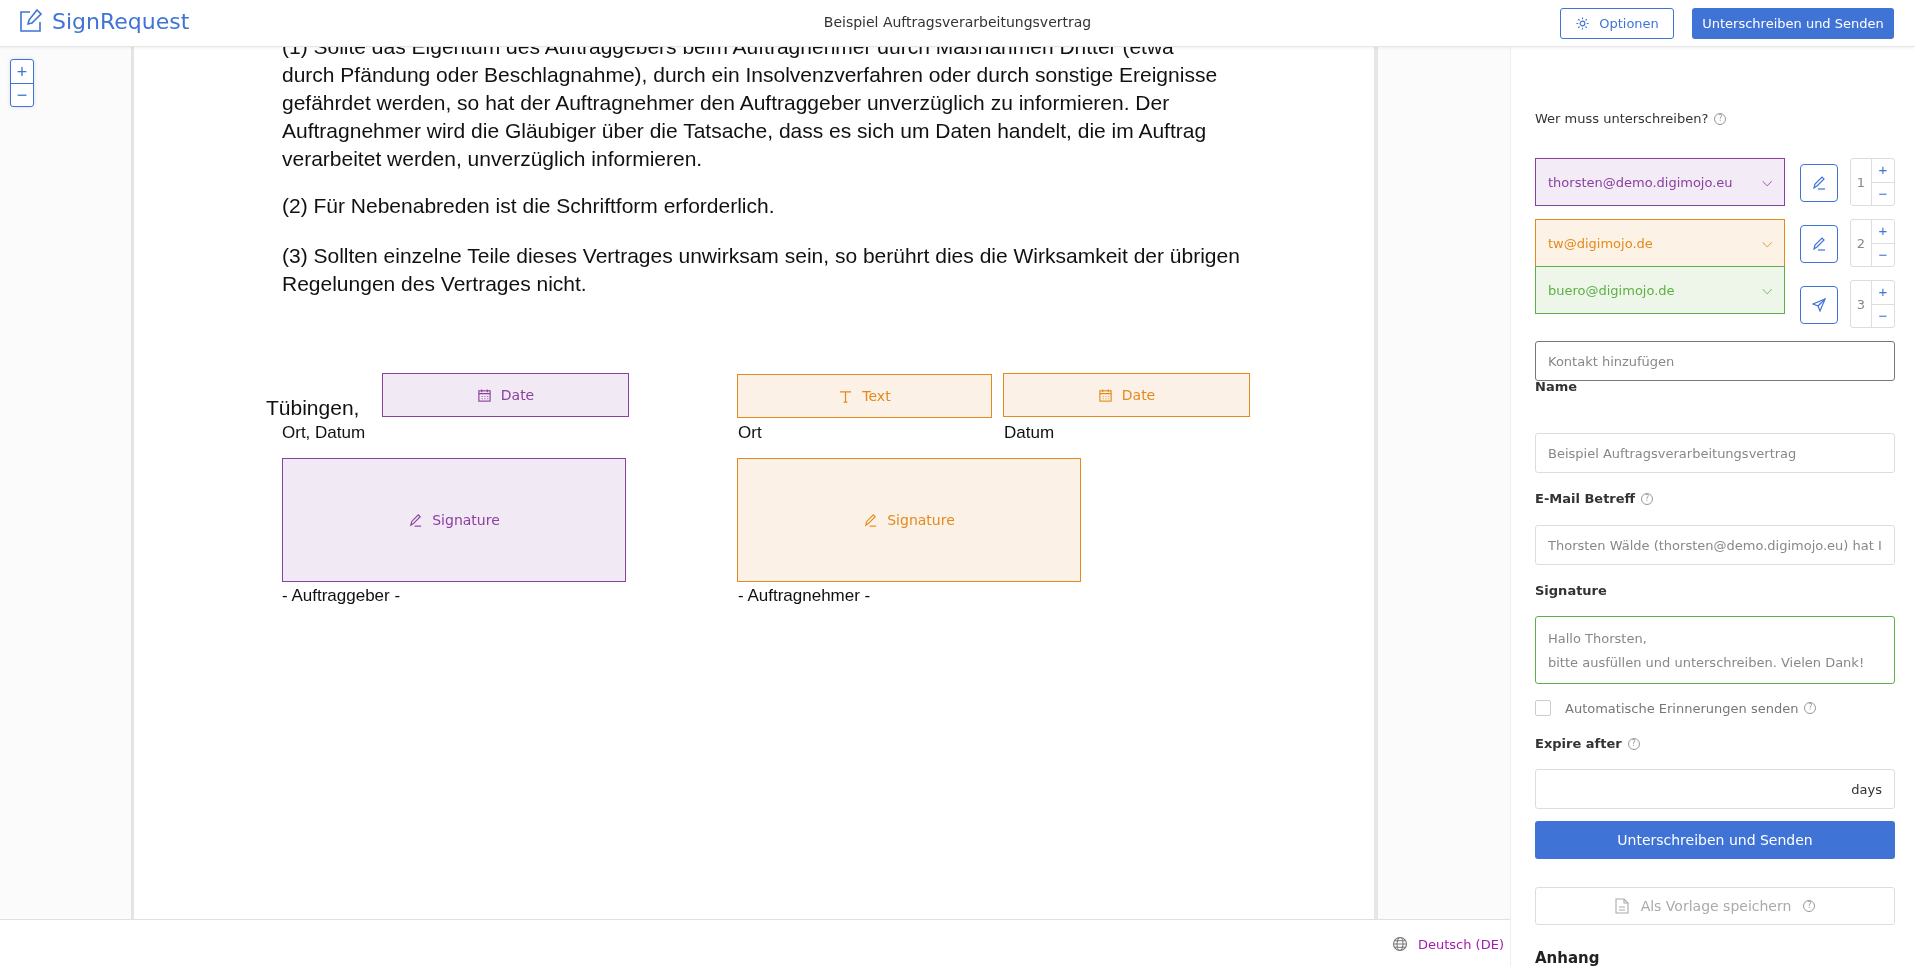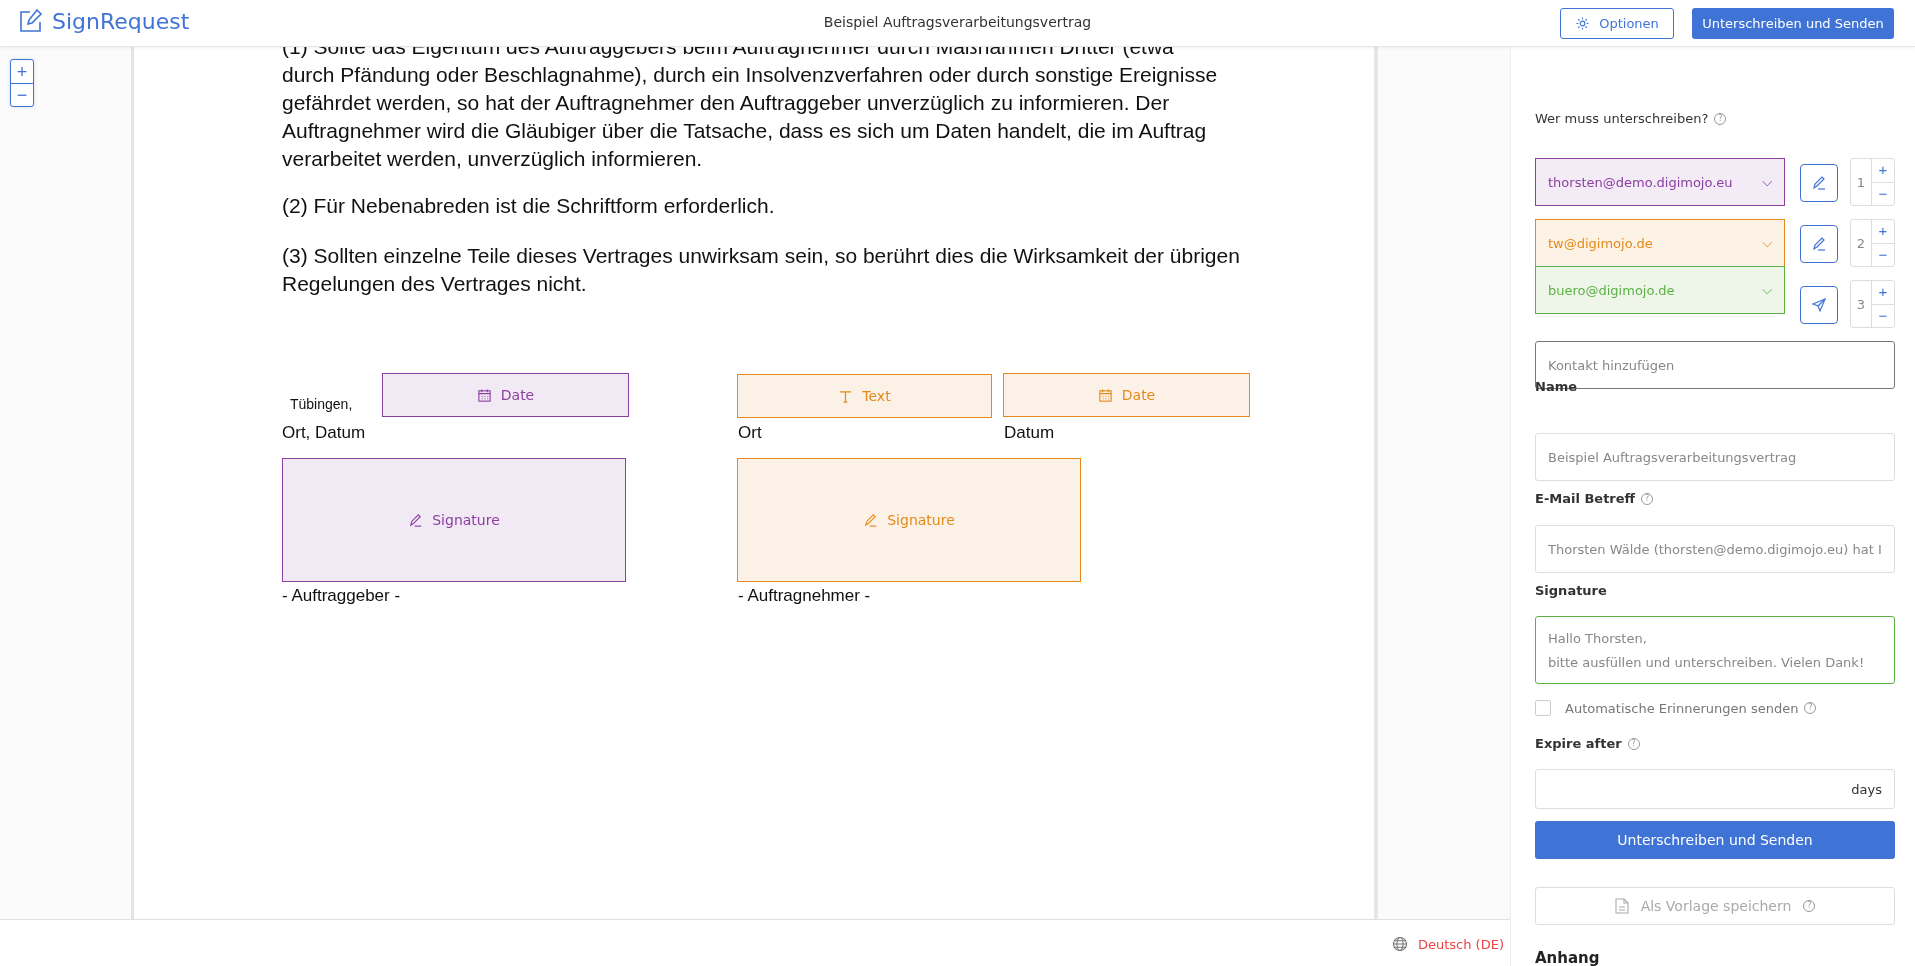--- a/index.html
+++ b/index.html
@@ -20,42 +20,42 @@
   .page-shadow-r { position: absolute; left: 1374px; top: 0; width: 4px; height: 872px; background: #e6e6e6; }
   .para { position: absolute; left: 282px; font-family: "Liberation Sans", sans-serif; font-size: 21px; line-height: 28px; color: #111; width: 980px; }
   .clip-top { position: absolute; left: 282px; top: -14px; font-family: "Liberation Sans", sans-serif; font-size: 21px; line-height: 28px; color: #111; width: 980px; }
   .doc-label { position: absolute; font-family: "Liberation Sans", sans-serif; color: #111; font-size: 17px; }
   .field { position: absolute; display: flex; align-items: center; justify-content: center; gap: 9px; font-size: 14px; }
   .f-purple { background: #f1e9f3; border: 1px solid #8b3fa0; color: #8b3fa0; }
   .f-orange { background: #fbf1e6; border: 1px solid #e48a1b; color: #e48a1b; }
   .field svg { width: 15px; height: 15px; }
 
   .footer-bar { position: absolute; left: 0; top: 919px; width: 1510px; height: 47px; background: #fff; border-top: 1px solid #e0e0e0; }
-  .lang { position: absolute; right: 6px; top: 16px; font-size: 13px; color: #ef4444; display: flex; align-items: center; gap: 10px; }
+  .lang { position: absolute; right: 6px; top: 16px; font-size: 13px; color: #a21caf; display: flex; align-items: center; gap: 10px; }
 
   .panel { position: absolute; left: 1510px; top: 47px; width: 405px; height: 919px; background: #fff; border-left: 1px solid #eee; }
   .p-label { position: absolute; left: 24px; font-size: 13px; color: #333; font-weight: bold; display: flex; align-items: center; gap: 6px; }
   .p-label.norm { font-weight: normal; }
   .help { display: inline-block; width: 12px; height: 12px; border: 1px solid #999; border-radius: 50%; font-size: 8px; line-height: 10px; text-align: center; color: #999; font-weight: normal; }
   .seg { position: absolute; left: 24px; top: 48px; width: 360px; height: 38px; display: flex; border: 1px solid #3f73d6; border-radius: 3px; overflow: hidden; }
   .seg button { border: none; background: #fff; color: #3f73d6; font-size: 13px; font-family: "DejaVu Sans", sans-serif; }
   .seg button + button { border-left: 1px solid #3f73d6; }
   .seg .active { background: #3f73d6; color: #fff; }
   .signer { position: absolute; left: 24px; width: 250px; height: 48px; padding: 0 12px; display: flex; align-items: center; justify-content: space-between; font-size: 13px; }
   .s-p { background: #f3ebf5; border: 1px solid #8b3fa0; color: #8b3fa0; }
   .s-o { background: #fcf2e6; border: 1px solid #e48a1b; color: #e48a1b; }
   .s-g { background: #eef6ea; border: 1px solid #5db046; color: #5db046; }
   .role-btn { position: absolute; left: 289px; width: 38px; height: 38px; border: 1px solid #3f73d6; border-radius: 4px; background: #fff; display: flex; align-items: center; justify-content: center; }
   .role-btn svg { width: 16px; height: 16px; }
   .order { position: absolute; left: 339px; width: 45px; height: 48px; border: 1px solid #ddd; border-radius: 3px; display: flex; }
   .order .num { width: 21px; border-right: 1px solid #ddd; font-size: 13px; color: #888; display: flex; align-items: center; justify-content: center; }
   .order .steps { flex: 1; display: flex; flex-direction: column; }
   .order .steps button { flex: 1; border: none; background: transparent; color: #3f73d6; font-size: 15px; line-height: 14px; }
   .order .steps button + button { border-top: 1px solid #ddd; }
-  .p-input { position: absolute; left: 24px; width: 360px; height: 48px; border: 1px solid #ddd; border-radius: 3px; padding: 0 12px; font-size: 13px; color: #888; display: flex; align-items: center; background: #fff; white-space: nowrap; overflow: hidden; }
+  .p-input { position: absolute; left: 24px; width: 360px; height: 40px; border: 1px solid #ddd; border-radius: 3px; padding: 0 12px; font-size: 13px; color: #888; display: flex; align-items: center; background: #fff; white-space: nowrap; overflow: hidden; }
   .p-input.dark { border-color: #777; }
   .textarea { position: absolute; left: 24px; top: 569px; width: 360px; height: 68px; border: 1px solid #5db046; border-radius: 3px; padding: 10px 12px; font-size: 13px; color: #888; line-height: 24px; }
   .chk { position: absolute; left: 24px; top: 653px; display: flex; align-items: center; gap: 14px; font-size: 13px; color: #777; }
   .chk .box { width: 16px; height: 16px; border: 1px solid #ccc; border-radius: 2px; background: #fff; }
   .days { position: absolute; left: 24px; top: 722px; width: 360px; height: 40px; border: 1px solid #ddd; border-radius: 3px; display: flex; align-items: center; justify-content: flex-end; padding-right: 12px; font-size: 13px; color: #333; }
   .btn-send { position: absolute; left: 24px; top: 774px; width: 360px; height: 38px; background: #3f73d6; color: #fff; border: none; border-radius: 3px; font-size: 14px; font-family: "DejaVu Sans", sans-serif; }
   .btn-tpl { position: absolute; left: 24px; top: 840px; width: 360px; height: 38px; background: #fff; color: #aaa; border: 1px solid #ddd; border-radius: 3px; font-size: 14px; display: flex; align-items: center; justify-content: center; gap: 12px; font-family: "DejaVu Sans", sans-serif; }
   .anhang { position: absolute; left: 24px; top: 902px; font-size: 15px; font-weight: bold; color: #222; }
 </style>
 </head>
@@ -87,21 +87,21 @@
   </div>
   <div class="page-shadow-l"></div>
   <div class="page"></div>
   <div class="page-shadow-r"></div>
 
   <div class="clip-top">(1) Sollte das Eigentum des Auftraggebers beim Auftragnehmer durch Maßnahmen Dritter (etwa</div>
   <div class="para" style="top:14px;">durch Pfändung oder Beschlagnahme), durch ein Insolvenzverfahren oder durch sonstige Ereignisse gefährdet werden, so hat der Auftragnehmer den Auftraggeber unverzüglich zu informieren. Der Auftragnehmer wird die Gläubiger über die Tatsache, dass es sich um Daten handelt, die im Auftrag verarbeitet werden, unverzüglich informieren.</div>
   <div class="para" style="top:145px;">(2) Für Nebenabreden ist die Schriftform erforderlich.</div>
   <div class="para" style="top:195px;">(3) Sollten einzelne Teile dieses Vertrages unwirksam sein, so berührt dies die Wirksamkeit der übrigen Regelungen des Vertrages nicht.</div>
 
-  <div class="doc-label" style="left:290px; top:349px; font-size:14px;">Tübingen,</div>
+  <div class="doc-label" style="left:266px; top:349px; font-size:21px;">Tübingen,</div>
   <div class="doc-label" style="left:282px; top:376px;">Ort, Datum</div>
   <div class="doc-label" style="left:738px; top:376px;">Ort</div>
   <div class="doc-label" style="left:1004px; top:376px;">Datum</div>
   <div class="doc-label" style="left:282px; top:539px;">- Auftraggeber -</div>
   <div class="doc-label" style="left:738px; top:539px;">- Auftragnehmer -</div>
 
   <div class="field f-purple" style="left:382px; top:326px; width:247px; height:44px;">
     <svg viewBox="0 0 16 16" fill="none" stroke="#8b3fa0" stroke-width="1.2">
         <rect x="2" y="3" width="12" height="11"></rect>
         <path d="M2 6h12M5 1.5v3M11 1.5v3M5 9h1M8 9h1M11 9h1M5 11.5h1M8 11.5h1M11 11.5h1"></path>

